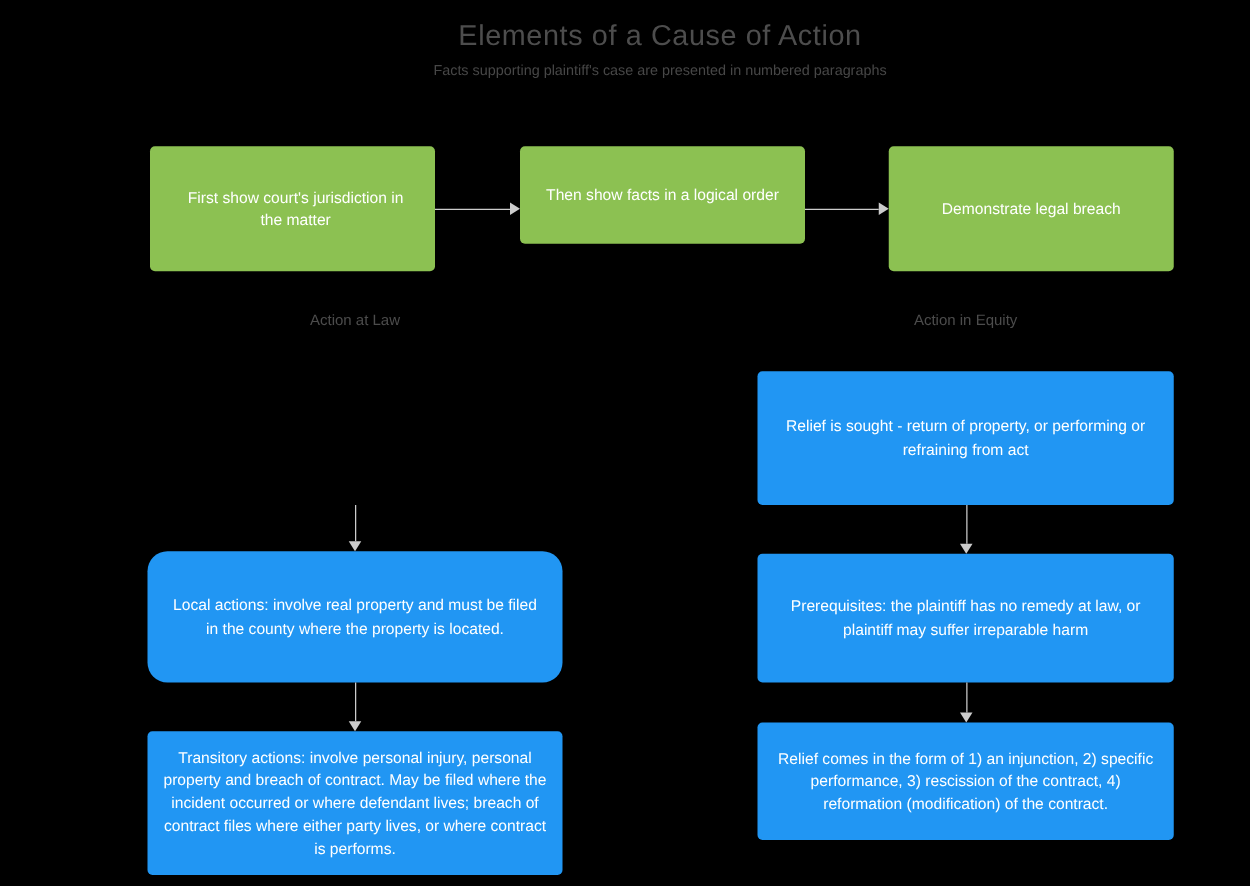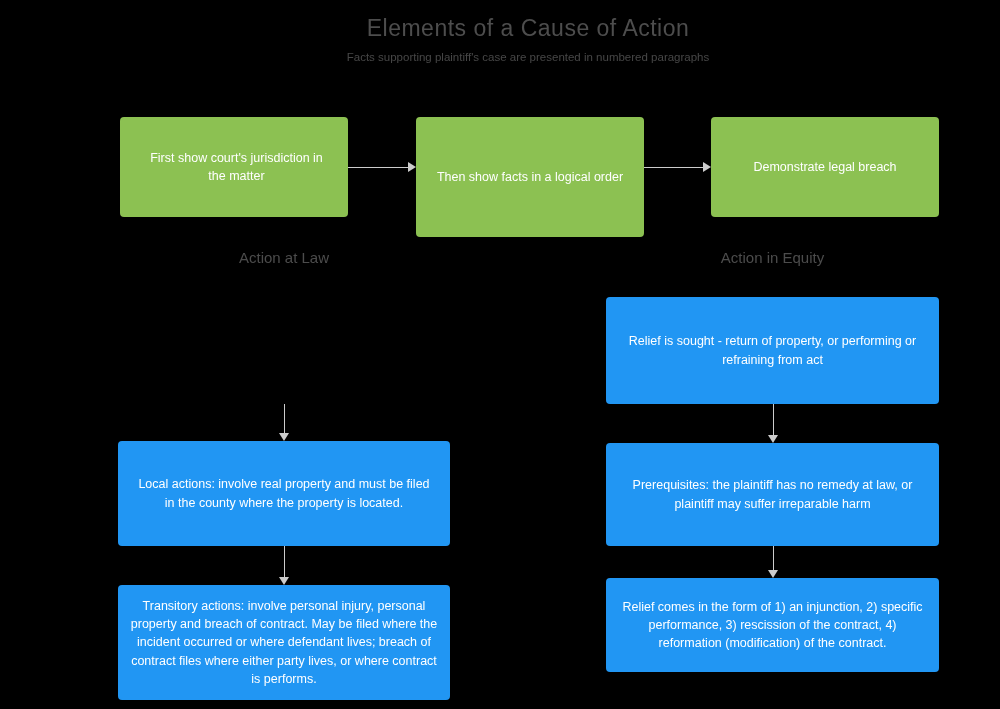--- a/index.html
+++ b/index.html
@@ -48,21 +48,21 @@
     border-radius: 4px;
     padding: 8px 16px;
     box-sizing: border-box;
   }
   .green { background: var(--green-box, #8cc152); }
   .blue  { background: var(--blue-box, #2196f3); }
 
   .col-heading {
     position: absolute;
     text-align: center;
-    font-size: 15px;
+    font-size: 12px;
     color: var(--heading-text, #4c4c4c);
   }
 
   
   .arrow-h {
     position: absolute;
     display: flex;
     align-items: center;
   }
   .arrow-h .line {
@@ -89,28 +89,28 @@
   }
   .arrow-v .head {
     width: 0; height: 0;
     border-top: 8px solid var(--arrow, #ccc);
     border-left: 5px solid transparent;
     border-right: 5px solid transparent;
   }
 
   
   #step1 { left: 92px;  top: 117px; width: 228px; height: 100px; padding-left: 21px; }
-  #step2 { left: 388px; top: 117px; width: 228px; height: 120px; }
+  #step2 { left: 388px; top: 117px; width: 228px; height: 78px; }
   #step3 { left: 683px; top: 117px; width: 228px; height: 100px; }
 
   #heading-law    { left: 90px;  top: 249px; width: 332px; }
   #heading-equity { left: 578px; top: 249px; width: 333px; }
 
   #law1 { left: 90px; top: 297px; width: 332px; height: 107px; }
-  #law2 { left: 90px; top: 441px; width: 332px; height: 105px; }
+  #law2 { left: 90px; top: 441px; width: 332px; height: 105px; border-radius: 16px; }
   #law3 { left: 90px; top: 585px; width: 332px; height: 115px; padding: 6px 12px; }
 
   #equity1 { left: 578px; top: 297px; width: 333px; height: 107px; }
   #equity2 { left: 578px; top: 443px; width: 333px; height: 103px; }
   #equity3 { left: 578px; top: 578px; width: 333px; height: 94px; }
 
   #arrow-s1-s2 { left: 320px; top: 162px; width: 68px; height: 10px; }
   #arrow-s2-s3 { left: 616px; top: 162px; width: 67px; height: 10px; }
   #arrow-l1-l2 { left: 251px; top: 404px; width: 10px; height: 37px; }
   #arrow-l2-l3 { left: 251px; top: 546px; width: 10px; height: 39px; }

